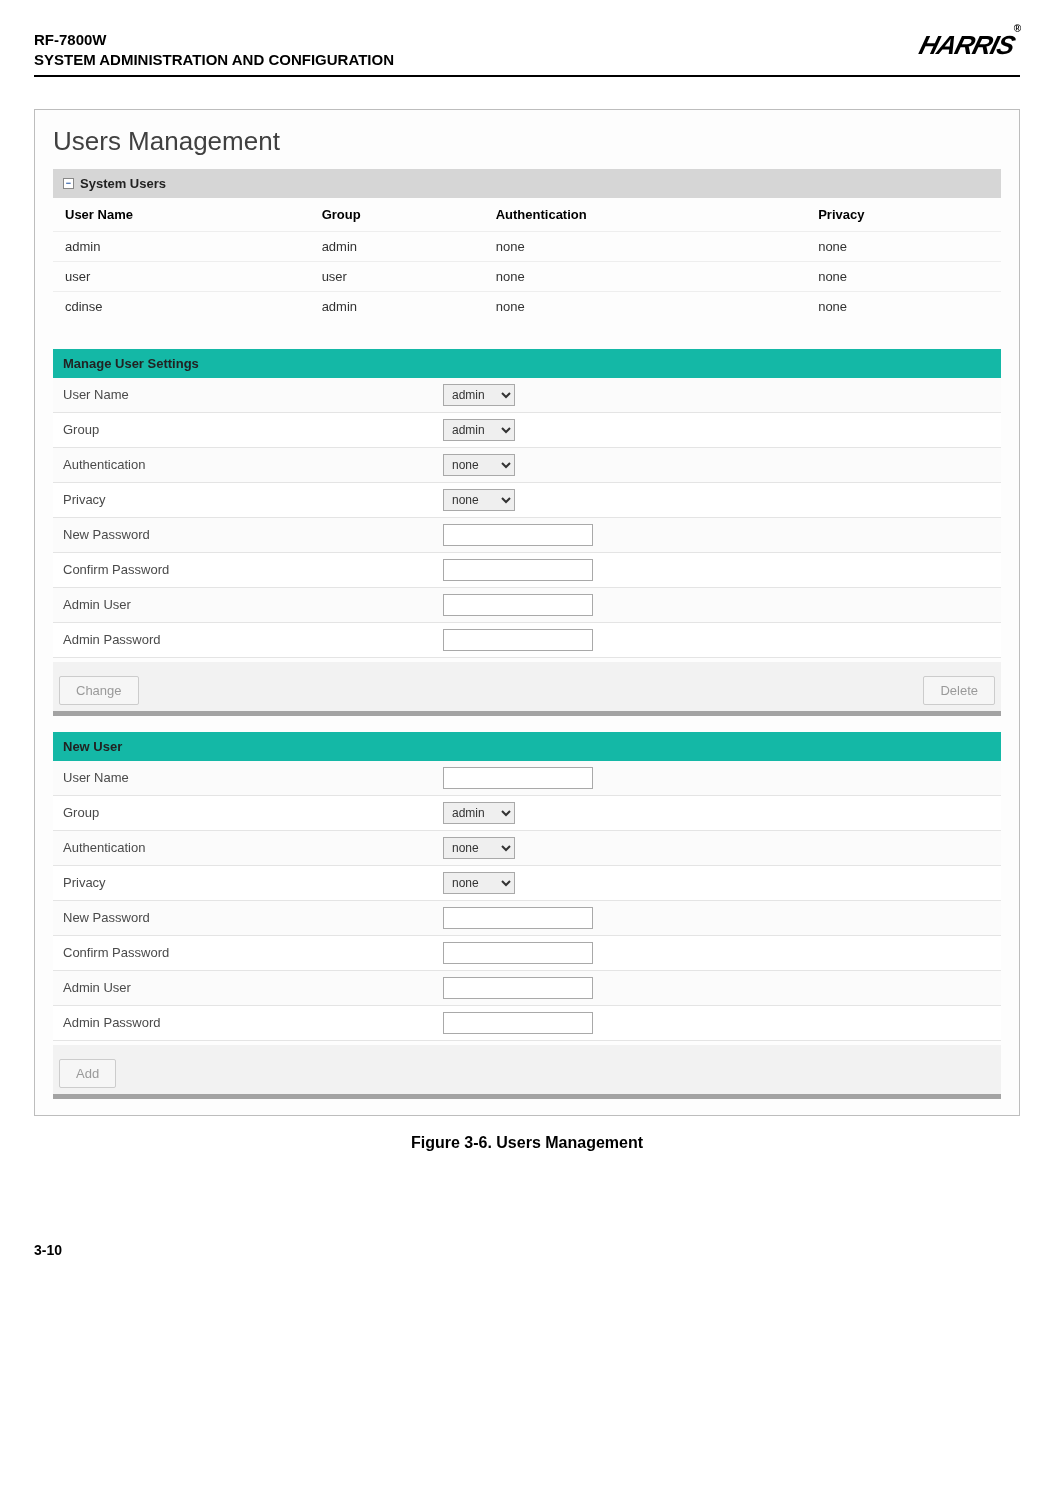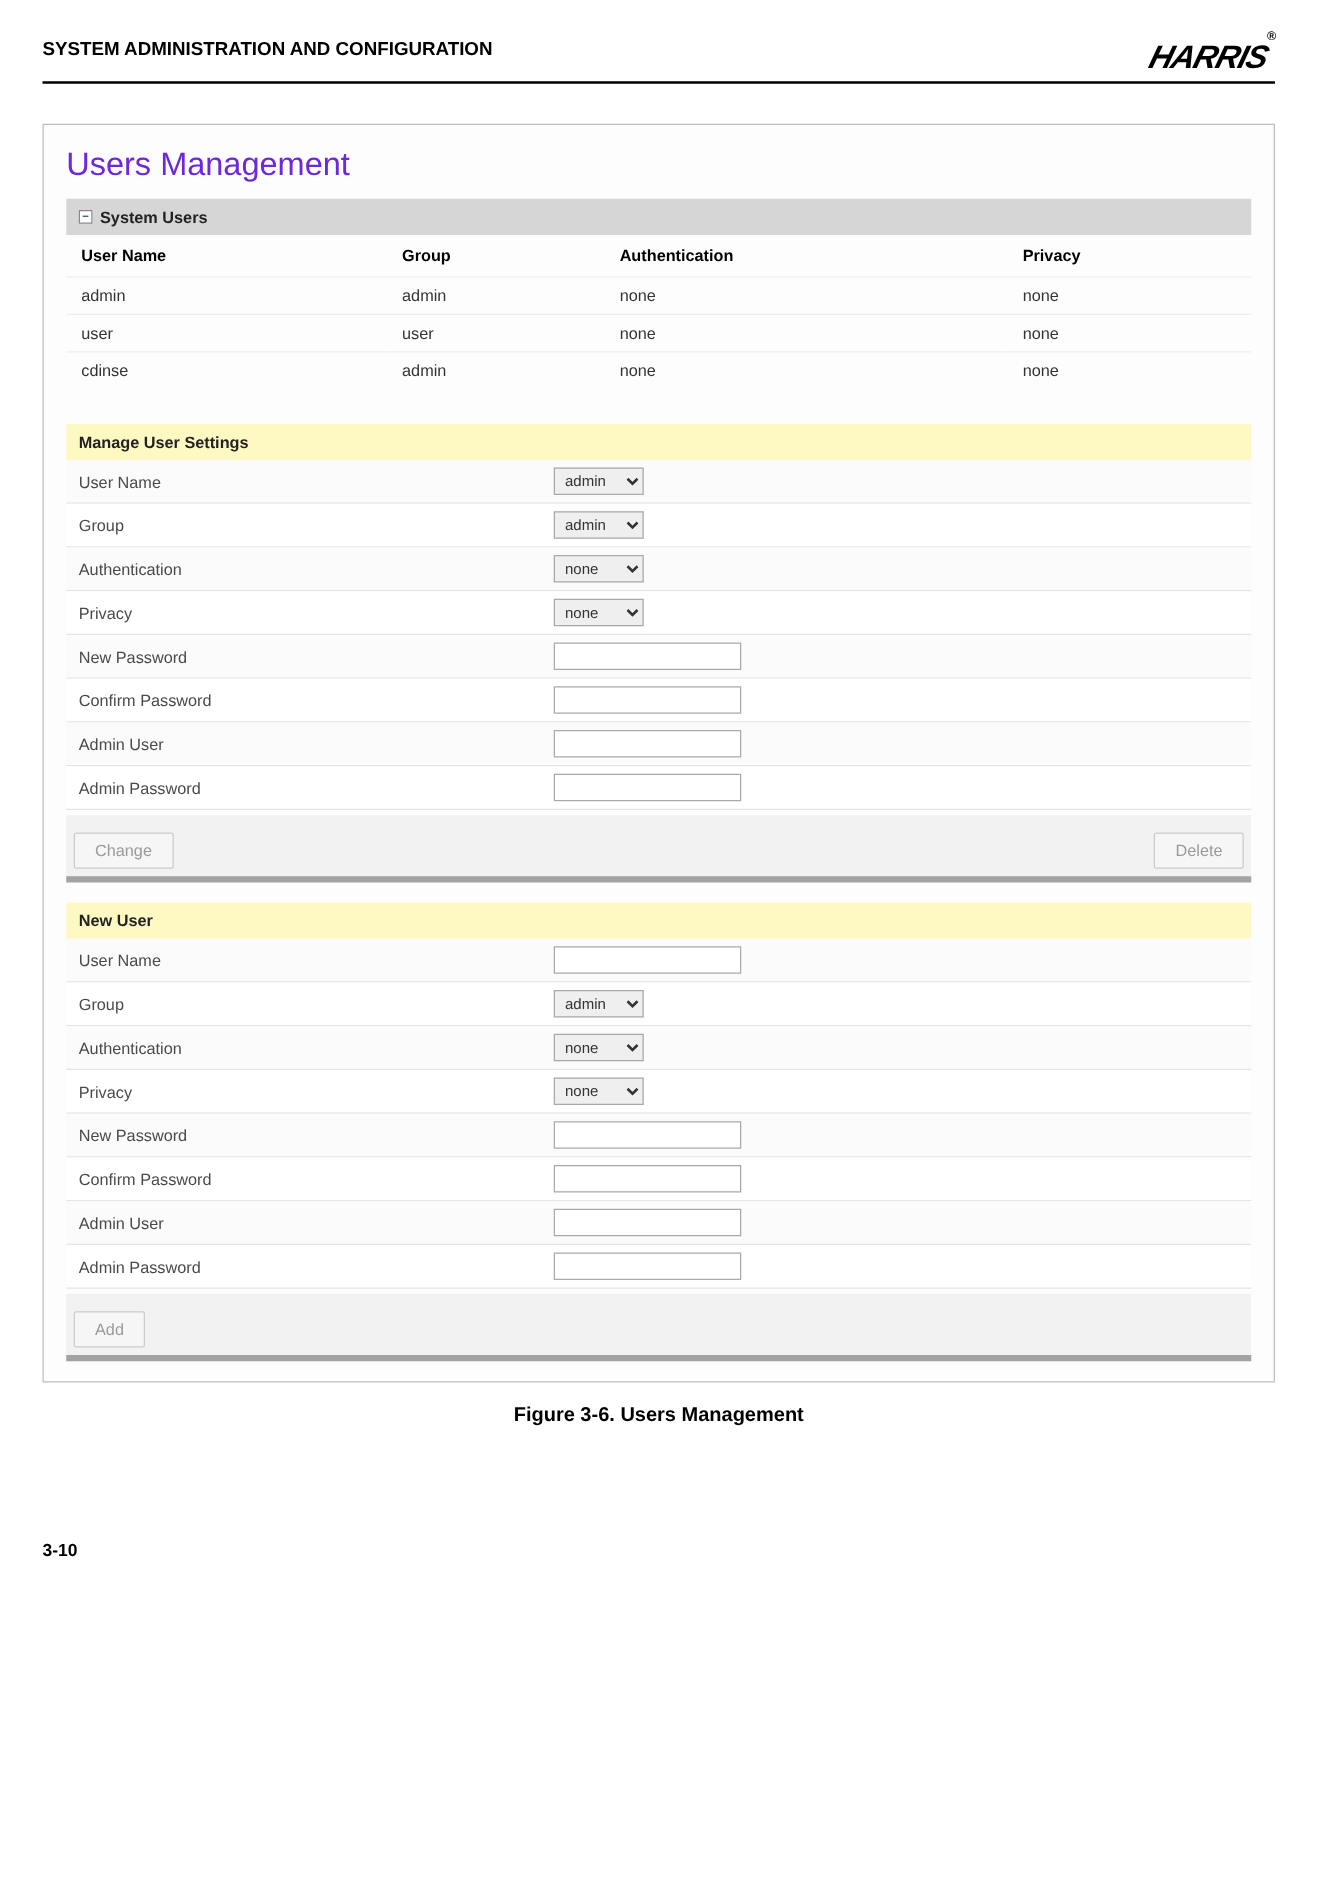--- a/index.html
+++ b/index.html
@@ -16,24 +16,24 @@
   .hdr-left { font-weight: bold; font-size: 15px; line-height: 1.35; }
   .logo { font-weight: 900; font-size: 26px; font-style: italic; letter-spacing: -1px; font-family: Arial, sans-serif; position: relative; }
   .logo sup { font-size: 10px; font-style: normal; position: relative; top: -12px; }
   .logo .slash { display: inline-block; transform: skewX(-15deg); }
 
   .shot {
     border: 1px solid #bdbdbd;
     padding: 14px 18px 16px;
     background: #fdfdfd;
   }
-  .panel-title { font-size: 26px; color: #6d28d9; font-weight: 400; margin: 2px 0 12px; }
+  .panel-title { font-size: 26px; color: #404040; font-weight: 400; margin: 2px 0 12px; }
 
   .band { background: #d6d6d6; padding: 7px 10px; font-weight: bold; color: #222; font-size: 13px; display: flex; align-items: center; gap: 6px; }
-  .band.dark { background: #fef9c3; }
+  .band.dark { background: #14b8a6; }
   .expander {
     width: 11px; height: 11px; background: #fff; border: 1px solid #888;
     display: inline-flex; align-items: center; justify-content: center;
     font-size: 9px; line-height: 1; color: #1a4fa0;
   }
 
   table.users { width: 100%; border-collapse: collapse; margin-top: 0; }
   table.users th { text-align: left; font-weight: bold; padding: 9px 10px 9px 12px; font-size: 13px; color: #000; }
   table.users td { padding: 7px 10px 7px 12px; font-size: 13px; color: #333; }
   table.users tr { border-bottom: 1px solid #eee; }
@@ -65,20 +65,21 @@
   .footer { margin-top: 90px; font-weight: bold; font-size: 14px; }
   .gap { height: 10px; }
 </style>
 </head>
 <body>
 
 <div class="page">
 
   <div class="page-header">
     <div class="hdr-left">
+      <div>RF-7800W</div>
       <div>SYSTEM ADMINISTRATION AND CONFIGURATION</div>
     </div>
     <div class="logo">
       <span class="slash">HARRIS</span><sup>®</sup>
     </div>
   </div>
 
   <div class="shot">
     <div class="panel-title">Users Management</div>
 

